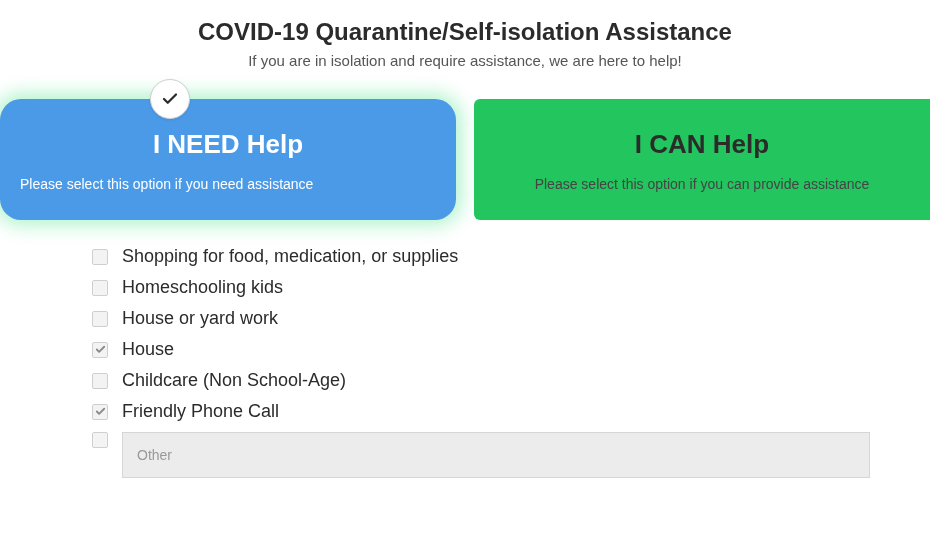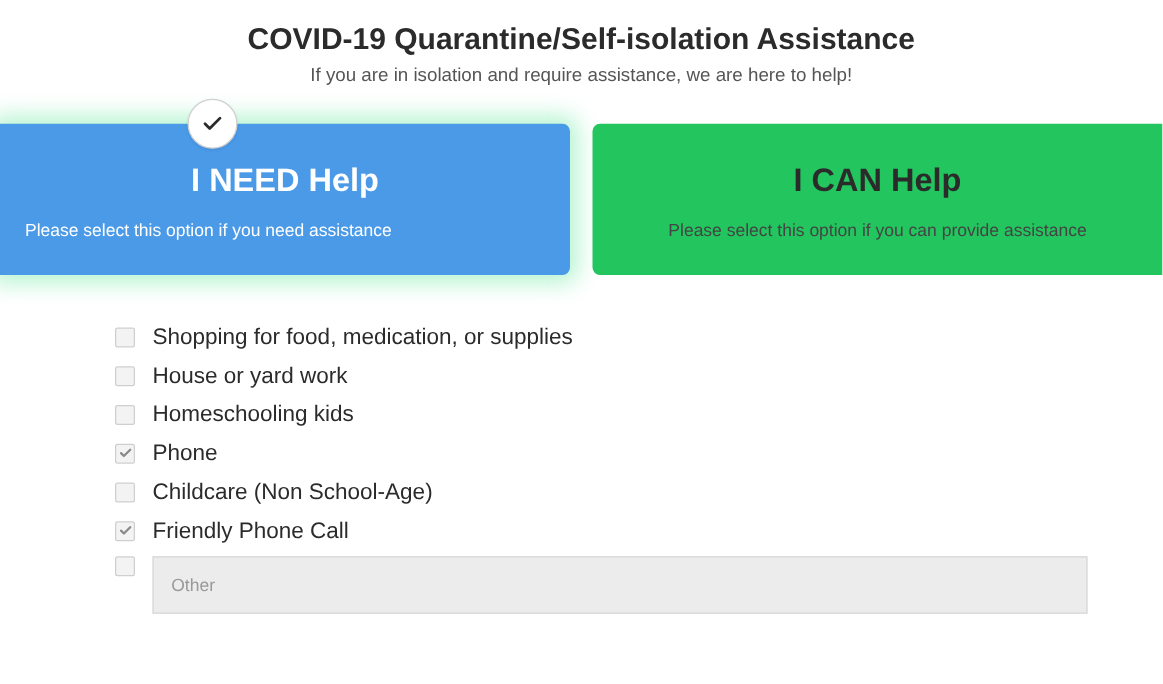--- a/index.html
+++ b/index.html
@@ -38,20 +38,21 @@
       padding: 30px 20px 28px 20px;
       border-radius: 6px;
       cursor: pointer;
     }
     .tab-need {
       background: #4a9ae8;
       color: #fff;
       box-shadow: 0 0 18px 6px rgba(90, 230, 150, 0.45);
       border-top-left-radius: 0;
       border-bottom-left-radius: 0;
+      border-radius: 21px;
     }
     .tab-can {
       background: #22c55e;
       color: #2b2b2b;
       border-top-right-radius: 0;
       border-bottom-right-radius: 0;
     }
     .tab h2 {
       font-size: 26px;
       font-weight: bold;
@@ -73,21 +74,21 @@
       height: 40px;
       background: #fff;
       border: 1px solid #d0d0d0;
       border-radius: 50%;
       display: flex;
       align-items: center;
       justify-content: center;
       box-shadow: 0 1px 3px rgba(0,0,0,0.08);
     }
     .checklist {
-      margin-top: 39px;
+      margin-top: 26px;
       padding-left: 92px;
       padding-right: 60px;
     }
     .check-item {
       display: flex;
       align-items: center;
       gap: 14px;
       margin-bottom: 10px;
     }
     .checkbox {
@@ -154,35 +155,35 @@
   <div class="check-item">
     <div class="checkbox">
       
     </div>
     <span class="check-label">Shopping for food, medication, or supplies</span>
   </div>
   <div class="check-item">
     <div class="checkbox">
       
     </div>
+    <span class="check-label">Homeschooling kids</span>
+  </div>
+  <div class="check-item">
+    <div class="checkbox">
+      
+    </div>
     <span class="check-label">House or yard work</span>
-  </div>
-  <div class="check-item">
-    <div class="checkbox">
-      
-    </div>
-    <span class="check-label">Homeschooling kids</span>
   </div>
   <div class="check-item">
     <div class="checkbox checked">
       <svg width="11" height="11" viewBox="0 0 24 24" fill="none" stroke="#8a8a8a" stroke-width="4" stroke-linecap="round" stroke-linejoin="round">
           <polyline points="20 6 9 17 4 12"></polyline>
         </svg>
     </div>
-    <span class="check-label">Phone</span>
+    <span class="check-label">House</span>
   </div>
   <div class="check-item">
     <div class="checkbox">
       
     </div>
     <span class="check-label">Childcare (Non School-Age)</span>
   </div>
   <div class="check-item">
     <div class="checkbox checked">
       <svg width="11" height="11" viewBox="0 0 24 24" fill="none" stroke="#8a8a8a" stroke-width="4" stroke-linecap="round" stroke-linejoin="round">

